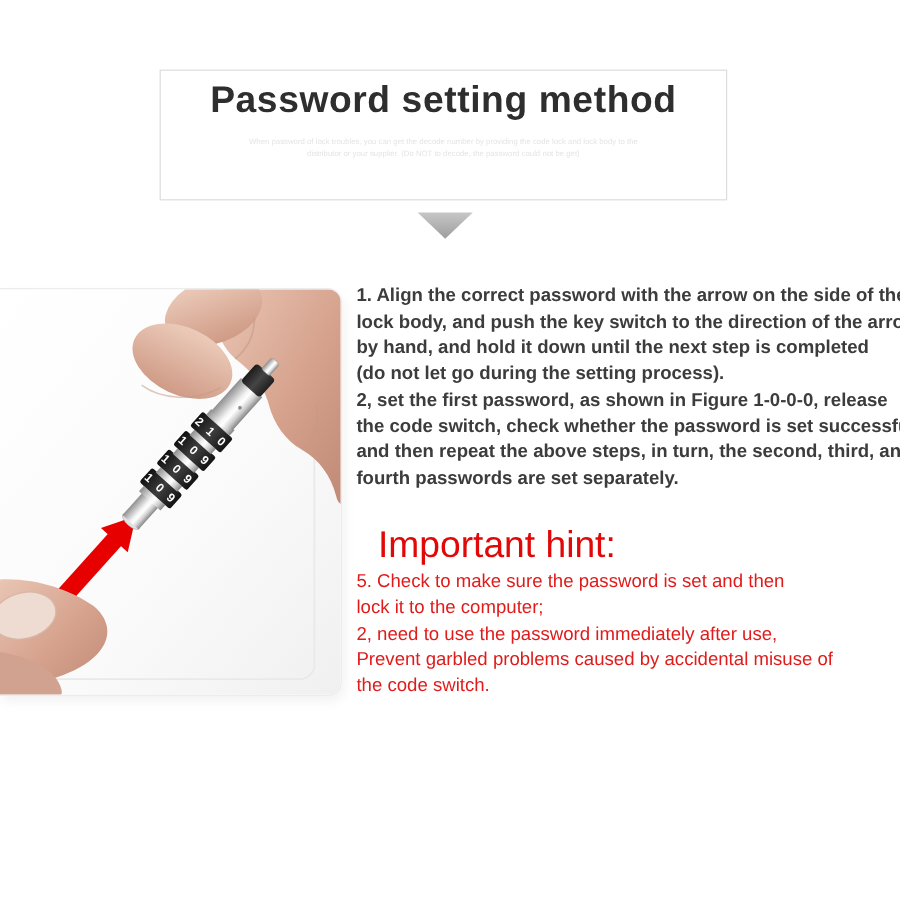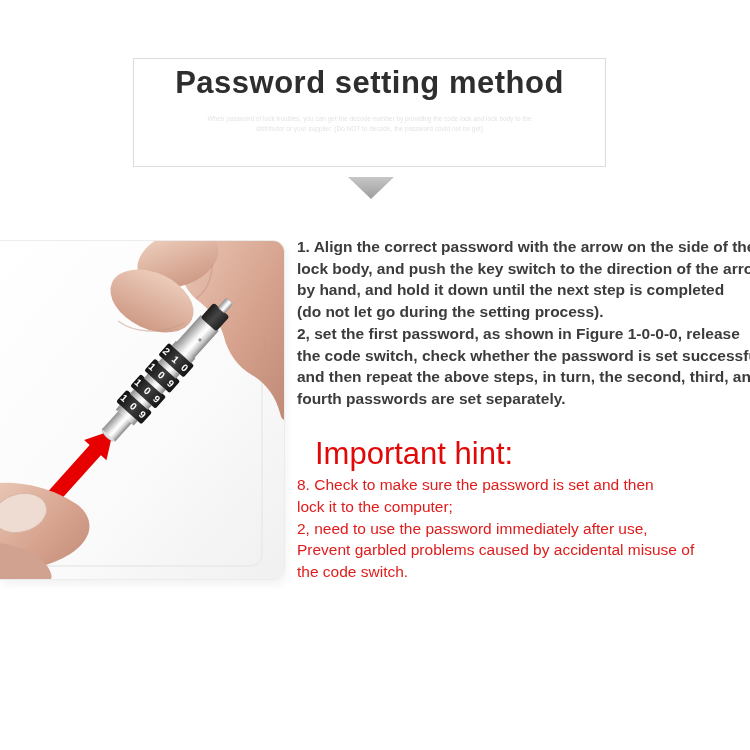--- a/index.html
+++ b/index.html
@@ -148,19 +148,19 @@
   <div class="instructions">1. Align the correct password with the arrow on the side of the
 lock body, and push the key switch to the direction of the arrow
 by hand, and hold it down until the next step is completed
 (do not let go during the setting process).
 2, set the first password, as shown in Figure 1-0-0-0, release
 the code switch, check whether the password is set successfully,
 and then repeat the above steps, in turn, the second, third, and
 fourth passwords are set separately.</div>
 
   <div class="hint-title">Important hint:</div>
-  <div class="hint-body">8. Check to make sure the password is set and then
+  <div class="hint-body">5. Check to make sure the password is set and then
 lock it to the computer;
 2, need to use the password immediately after use,
 Prevent garbled problems caused by accidental misuse of
 the code switch.</div>
 
 </div>
 
 </body></html>

